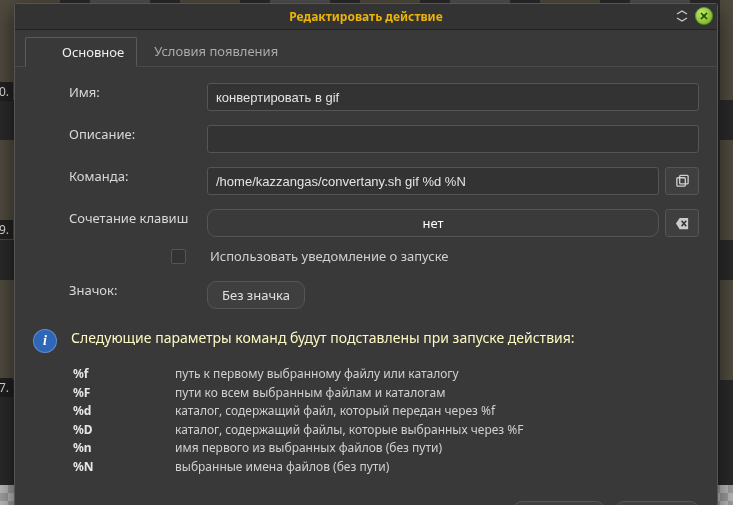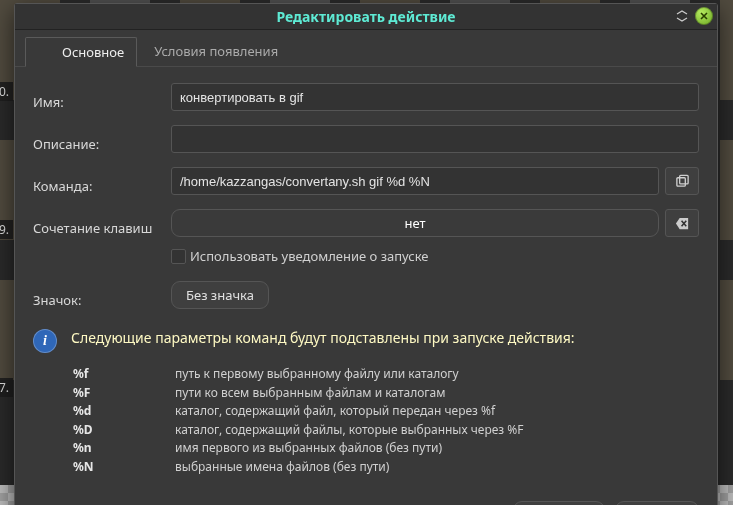--- a/index.html
+++ b/index.html
@@ -50,22 +50,22 @@
     background: #333;
     height: 26px;
     display: flex;
     align-items: center;
     justify-content: center;
     position: relative;
     border-bottom: 1px solid #222;
   }
   .titlebar .title {
     font-weight: bold;
-    color: #5eead4;
-    font-size: 14px;
+    color: #eab308;
+    font-size: 12px;
   }
   .titlebar .wbtns {
     position: absolute;
     right: 4px; top: 3px;
     display: flex;
     gap: 4px;
   }
   .wbtn {
     width: 18px; height: 18px;
     border-radius: 3px;
@@ -108,22 +108,23 @@
     border-bottom: 1px solid #393939;
     position: relative;
     top: 1px;
     padding-left: 36px;
   }
   .form {
     padding: 16px 18px 12px 18px;
   }
   .row {
     display: flex;
-    align-items: flex-end;
+    align-items: flex-start;
     margin-bottom: 14px;
+    margin-left: 36px;
   }
   .row .label {
     width: 138px;
     color: #d8d8d8;
   }
   .row .field {
     flex: 1;
     display: flex;
     gap: 6px;
   }
@@ -157,21 +158,21 @@
     border-radius: 9px;
     display: flex;
     align-items: center;
     justify-content: center;
     color: #ffffff;
     cursor: pointer;
   }
   .check-row {
     display: flex;
     align-items: center;
-    gap: 4px;
+    gap: 24px;
     margin-left: 138px;
     margin-top: -4px;
     margin-bottom: 16px;
   }
   .checkbox {
     width: 15px; height: 15px;
     background: #333;
     border: 1px solid #555;
     border-radius: 2px;
     cursor: pointer;

